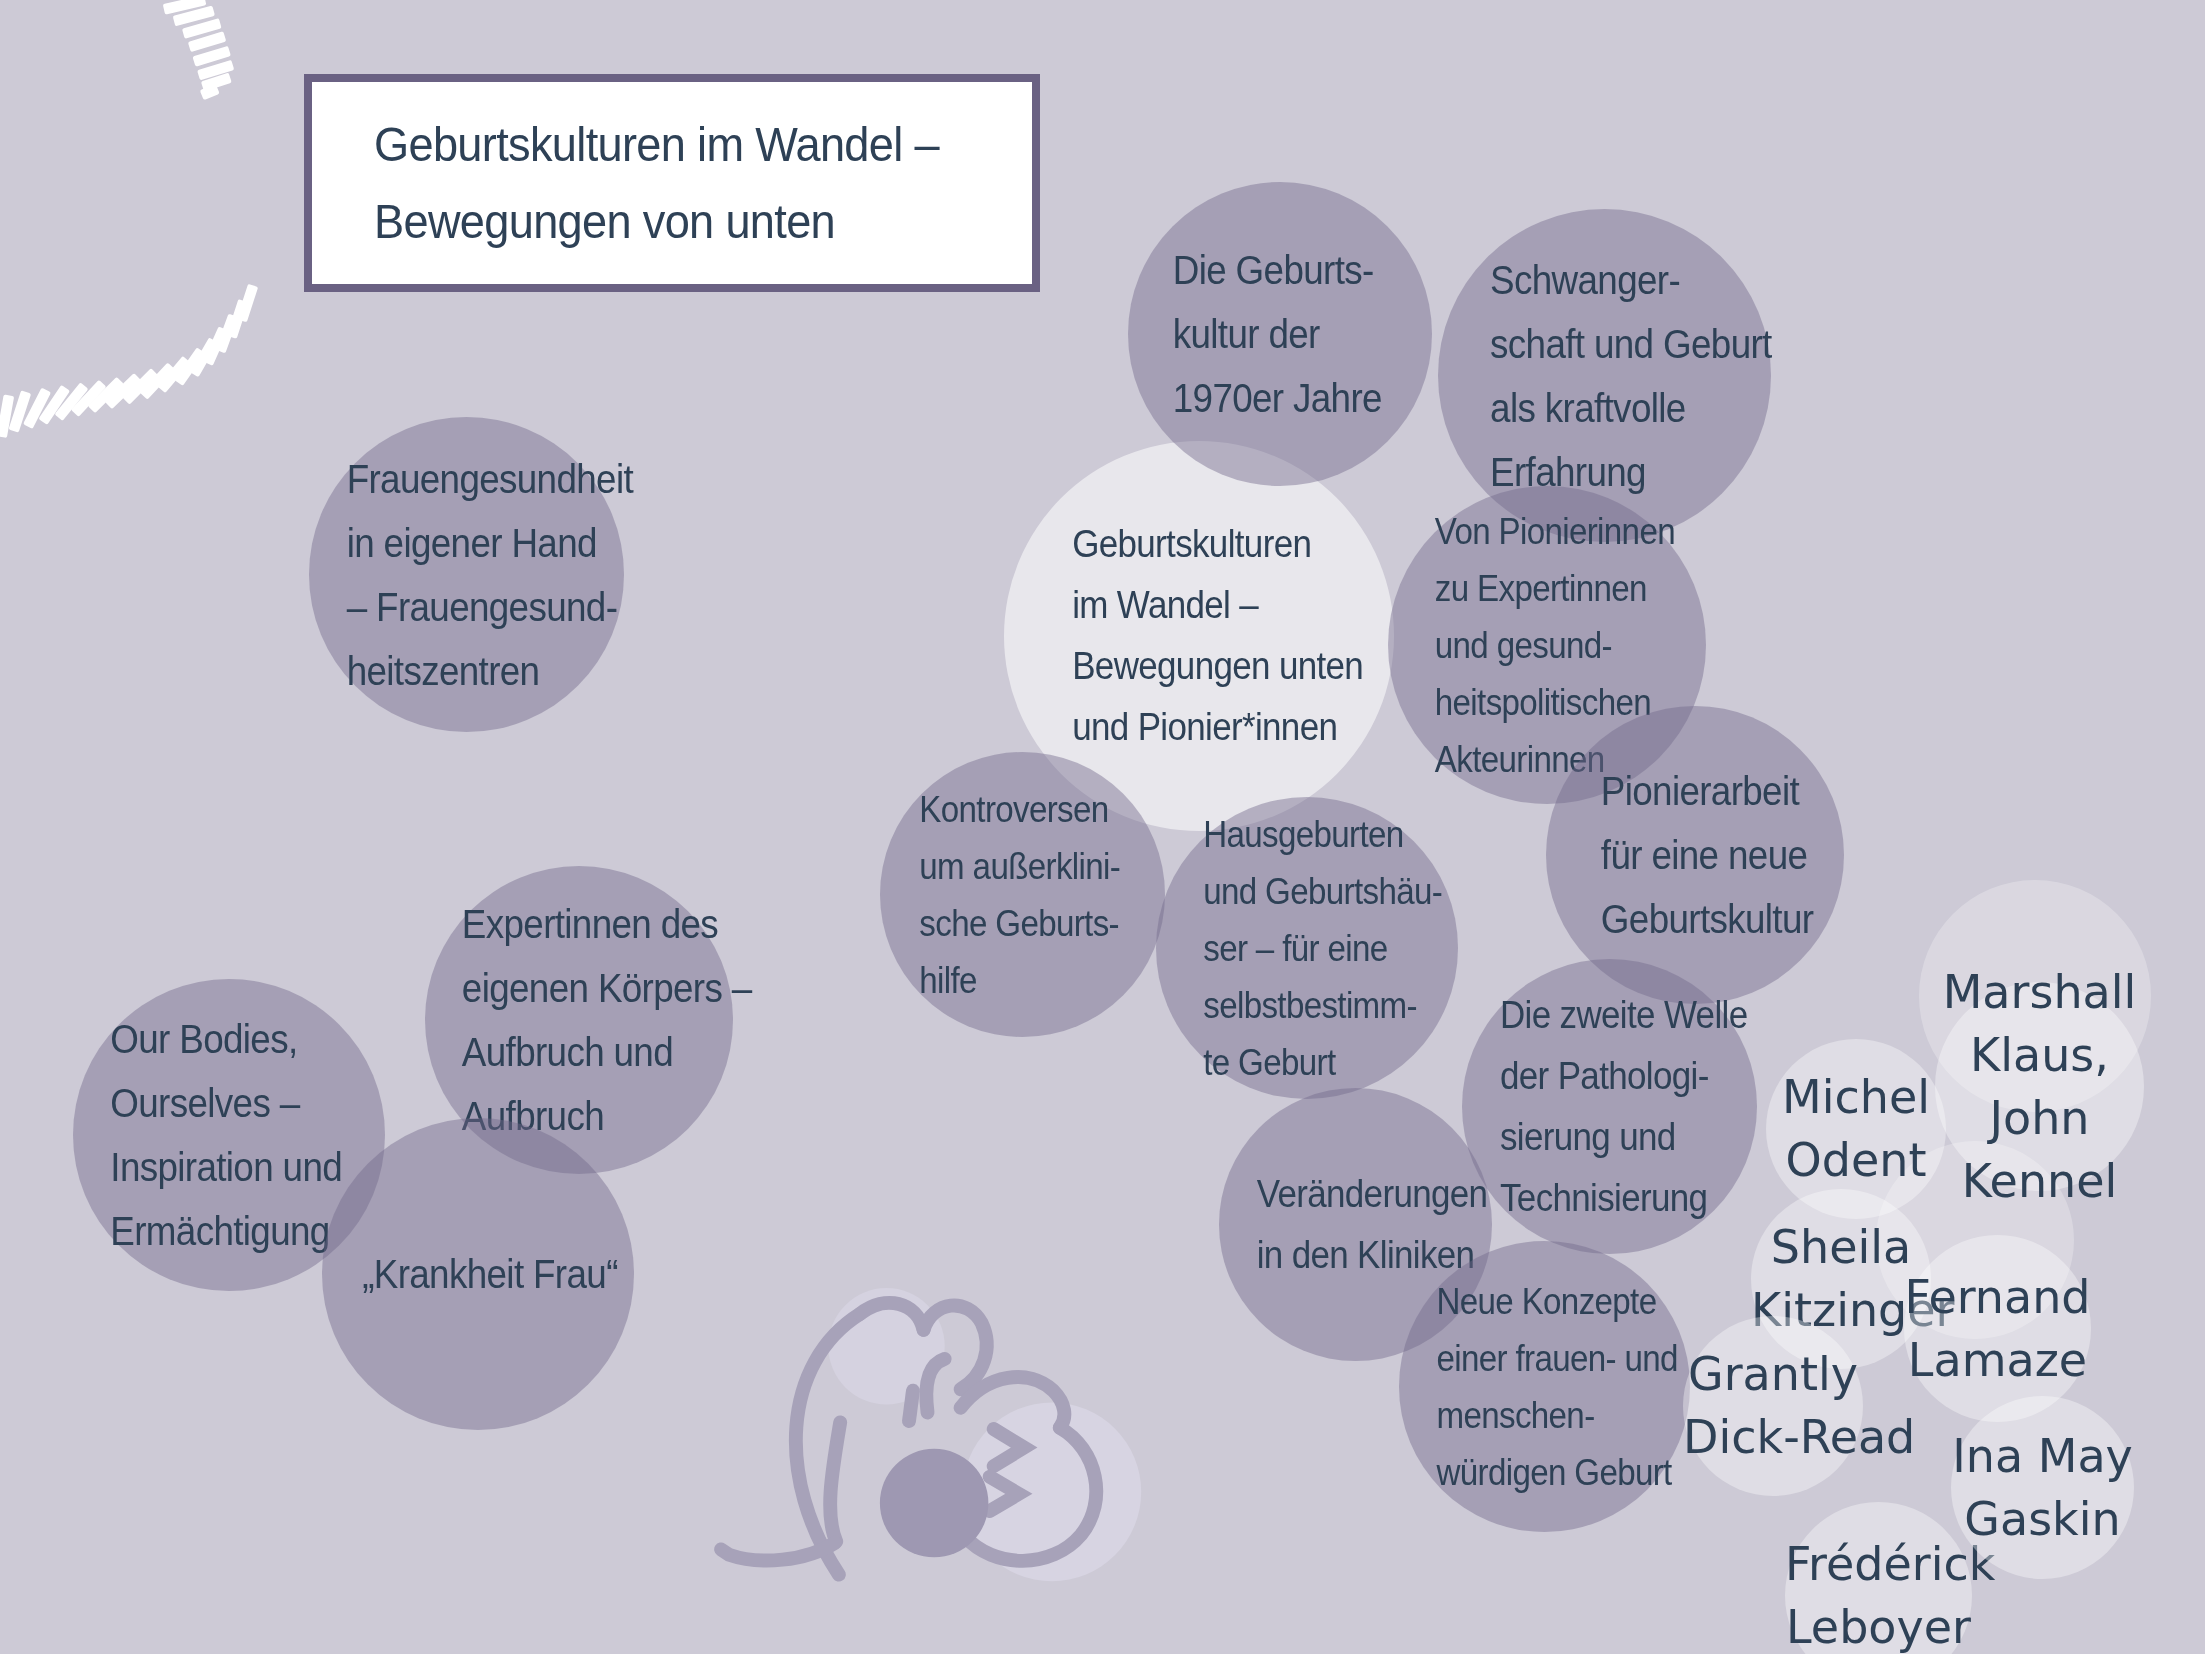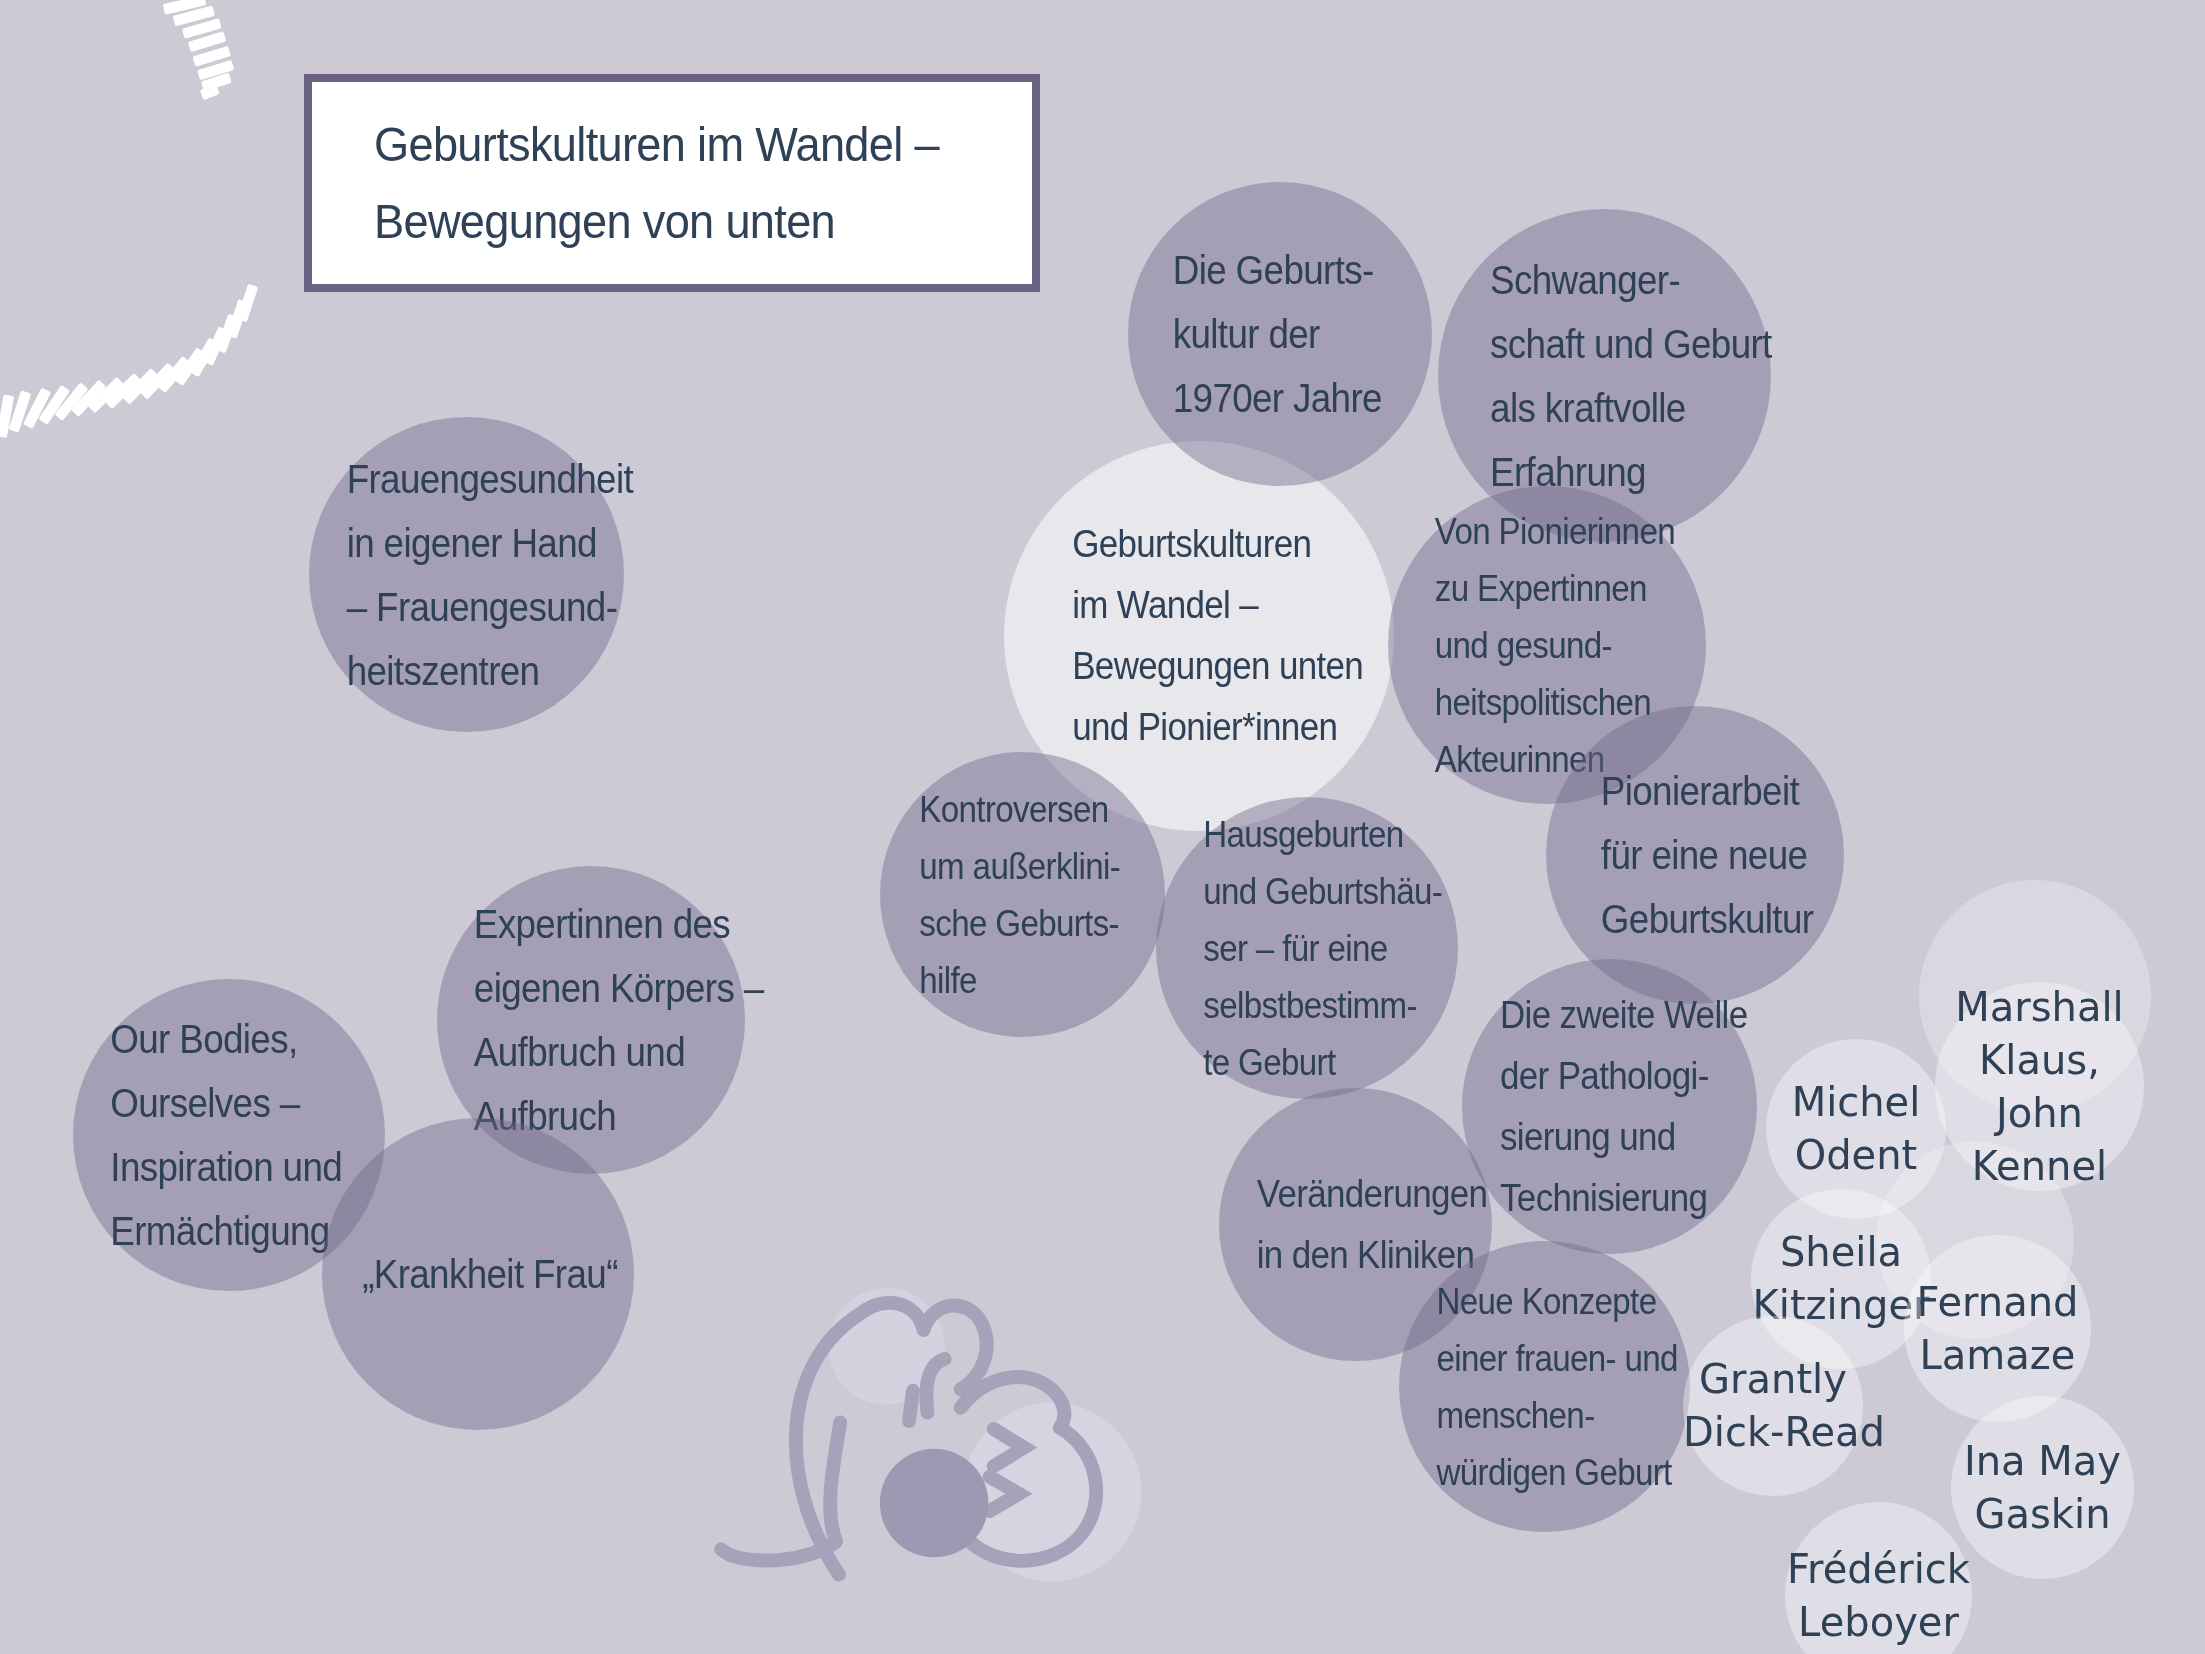--- a/index.html
+++ b/index.html
@@ -28,21 +28,21 @@
     white-space:pre;
     color:#2e4156;
     font-size:40px;line-height:64px;letter-spacing:-0.7px;
     transform:scaleX(0.92);transform-origin:left center;
     text-align:left;
   }
   .lbl-sm{font-size:36px;line-height:57px;}
   .lbl-md{font-size:38px;line-height:61px;}
   .b-name .lbl{
     font-family:"DejaVu Sans","Liberation Sans",sans-serif;
-    font-size:40px;line-height:53px;letter-spacing:0;
+    font-size:46px;line-height:63px;letter-spacing:0;
     transform:none;text-align:center;padding:0;width:100%;
   }
 
   
   #title-box{
     position:absolute;left:304px;top:74px;width:736px;height:218px;
     background:#ffffff;border:8.6px solid #6a6183;box-sizing:border-box;
     display:flex;align-items:center;
     z-index:6;
   }
@@ -160,21 +160,21 @@
 und Geburtshäu-
 ser – für eine
 selbstbestimm-
 te Geburt</span>
   </div>
   <div class="bubble b-dark" style="left:1546px;top:706px;width:298px;height:298px;">
     <span class="lbl" style="padding-left:20%;">Pionierarbeit
 für eine neue
 Geburtskultur</span>
   </div>
-  <div class="bubble b-dark" style="left:437px;top:866px;width:308px;height:308px;">
+  <div class="bubble b-dark" style="left:425px;top:866px;width:308px;height:308px;">
     <span class="lbl" style="padding-left:13%;">Expertinnen des
 eigenen Körpers –
 Aufbruch und
 Aufbruch</span>
   </div>
   <div class="bubble b-dark" style="left:73px;top:979px;width:312px;height:312px;">
     <span class="lbl" style="padding-left:13%;">Our Bodies,
 Ourselves –
 Inspiration und
 Ermächtigung</span>

